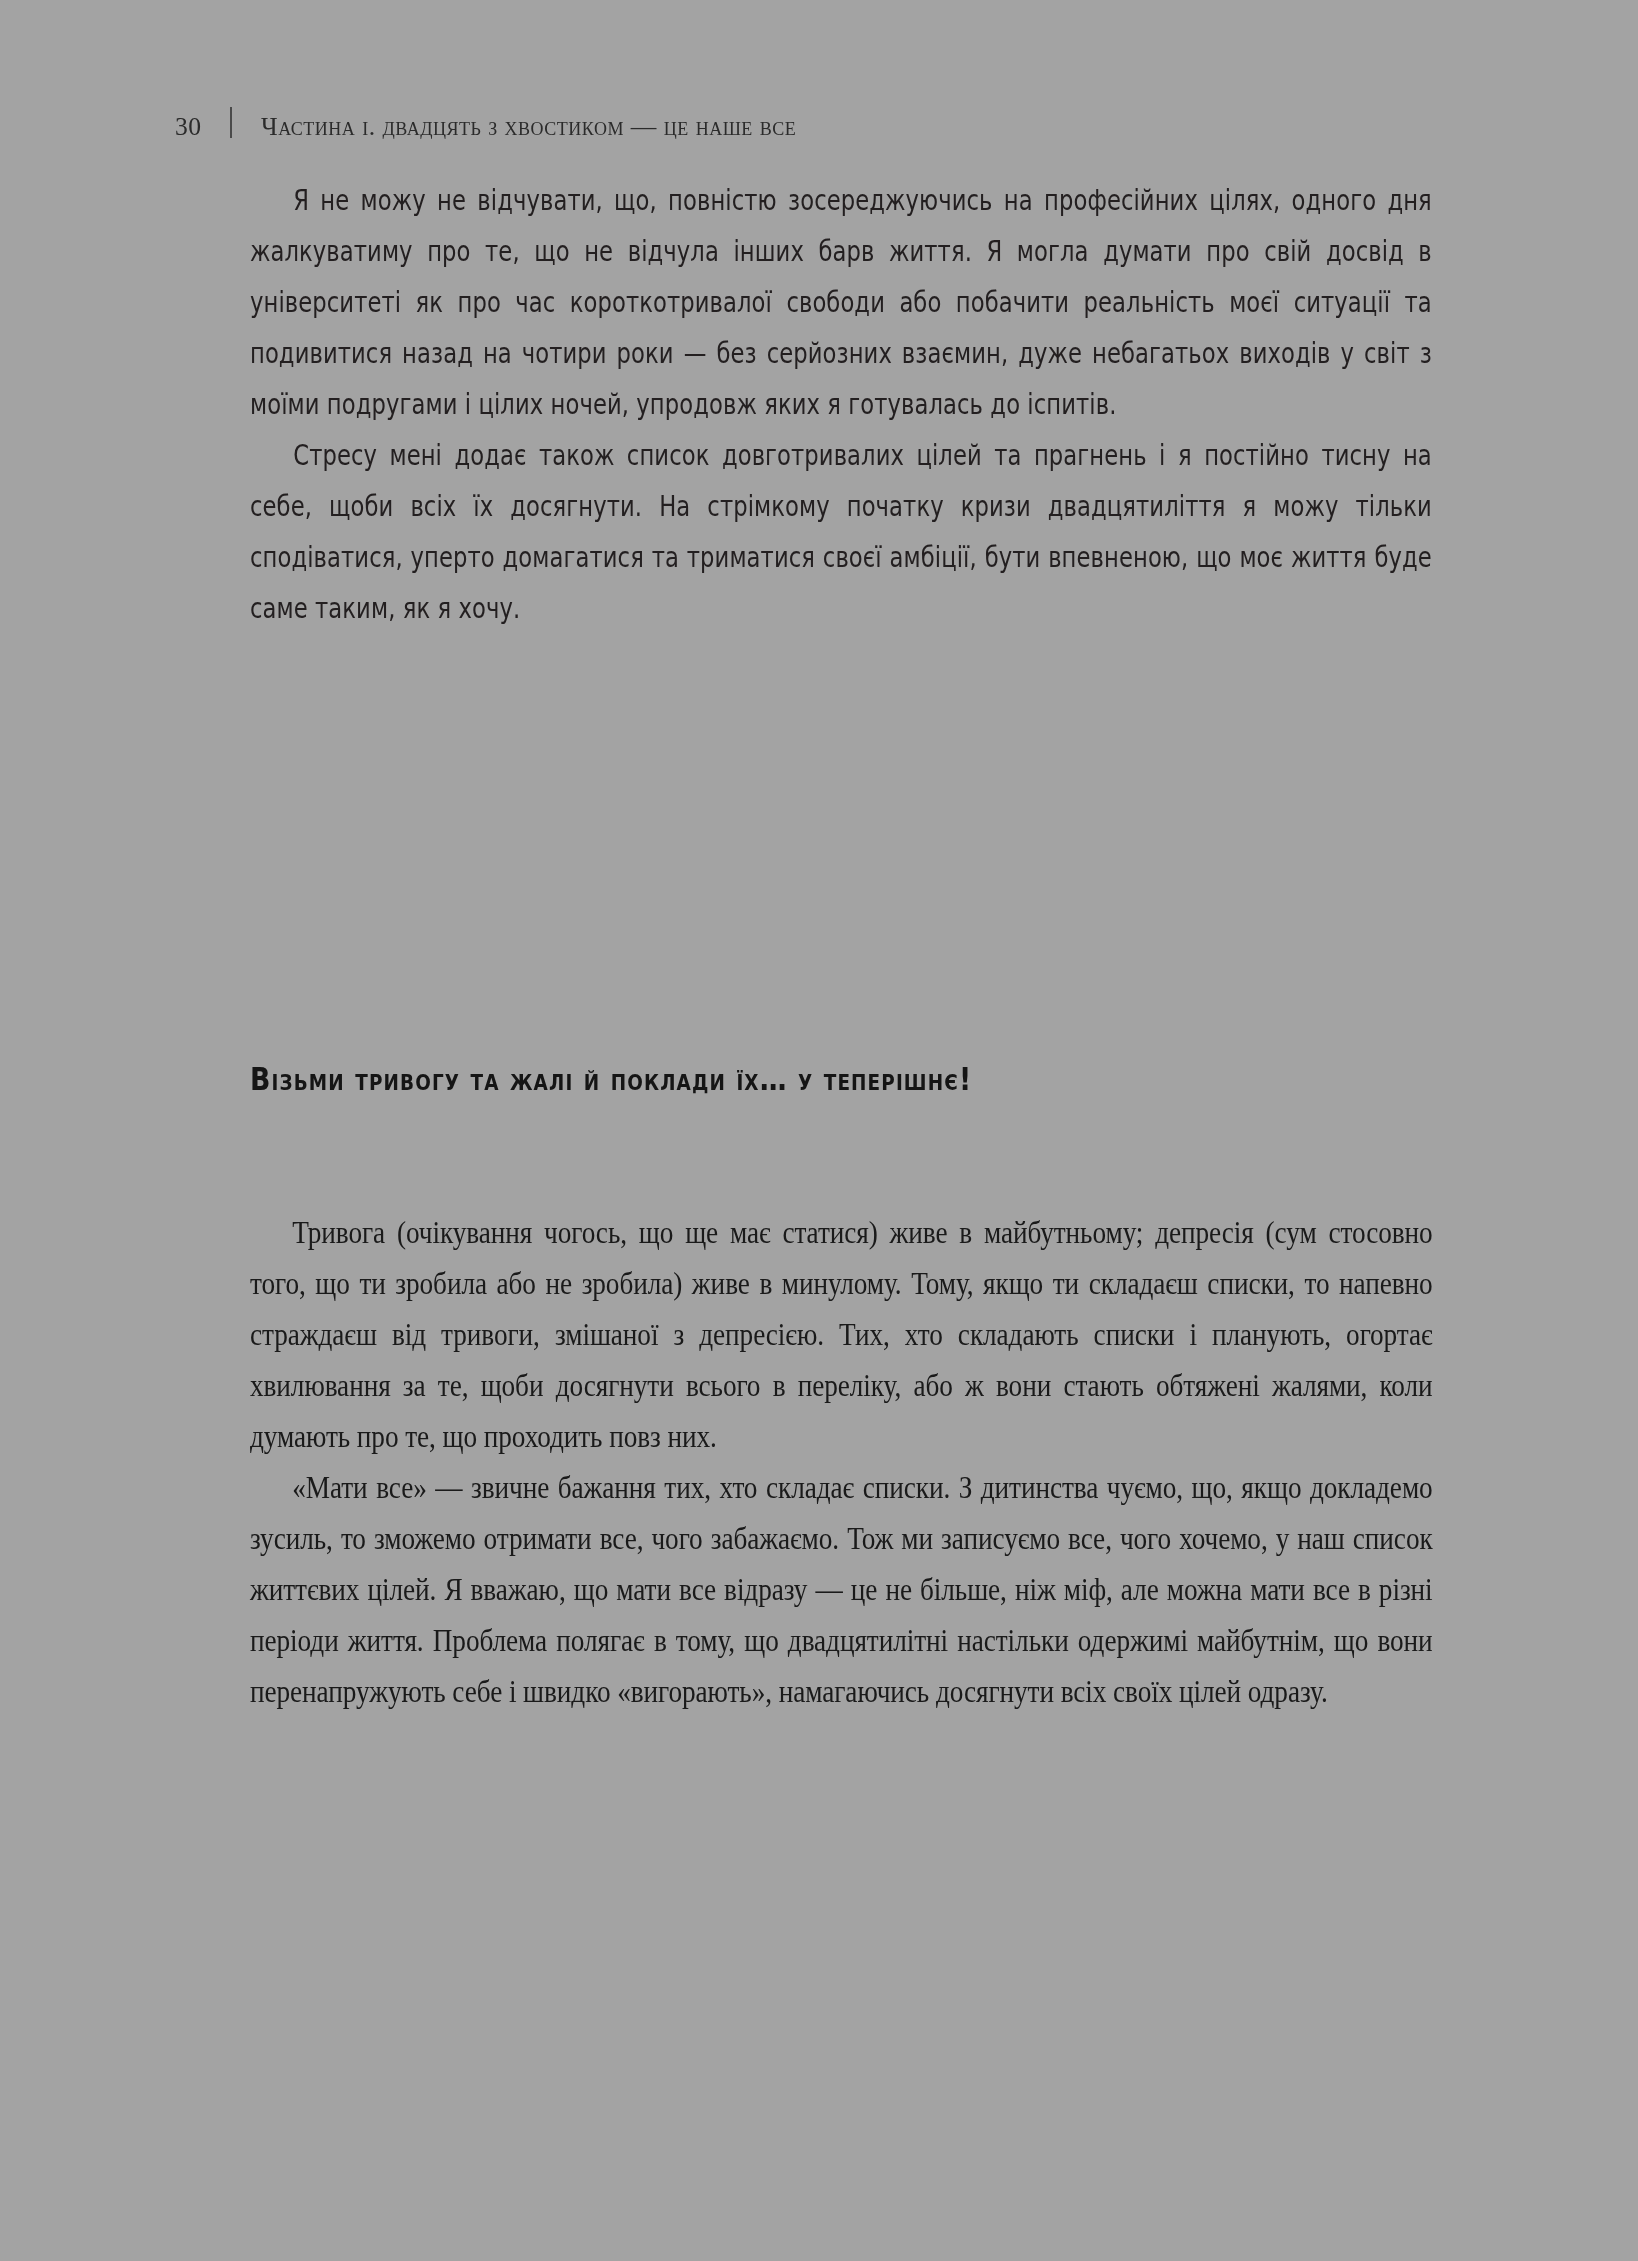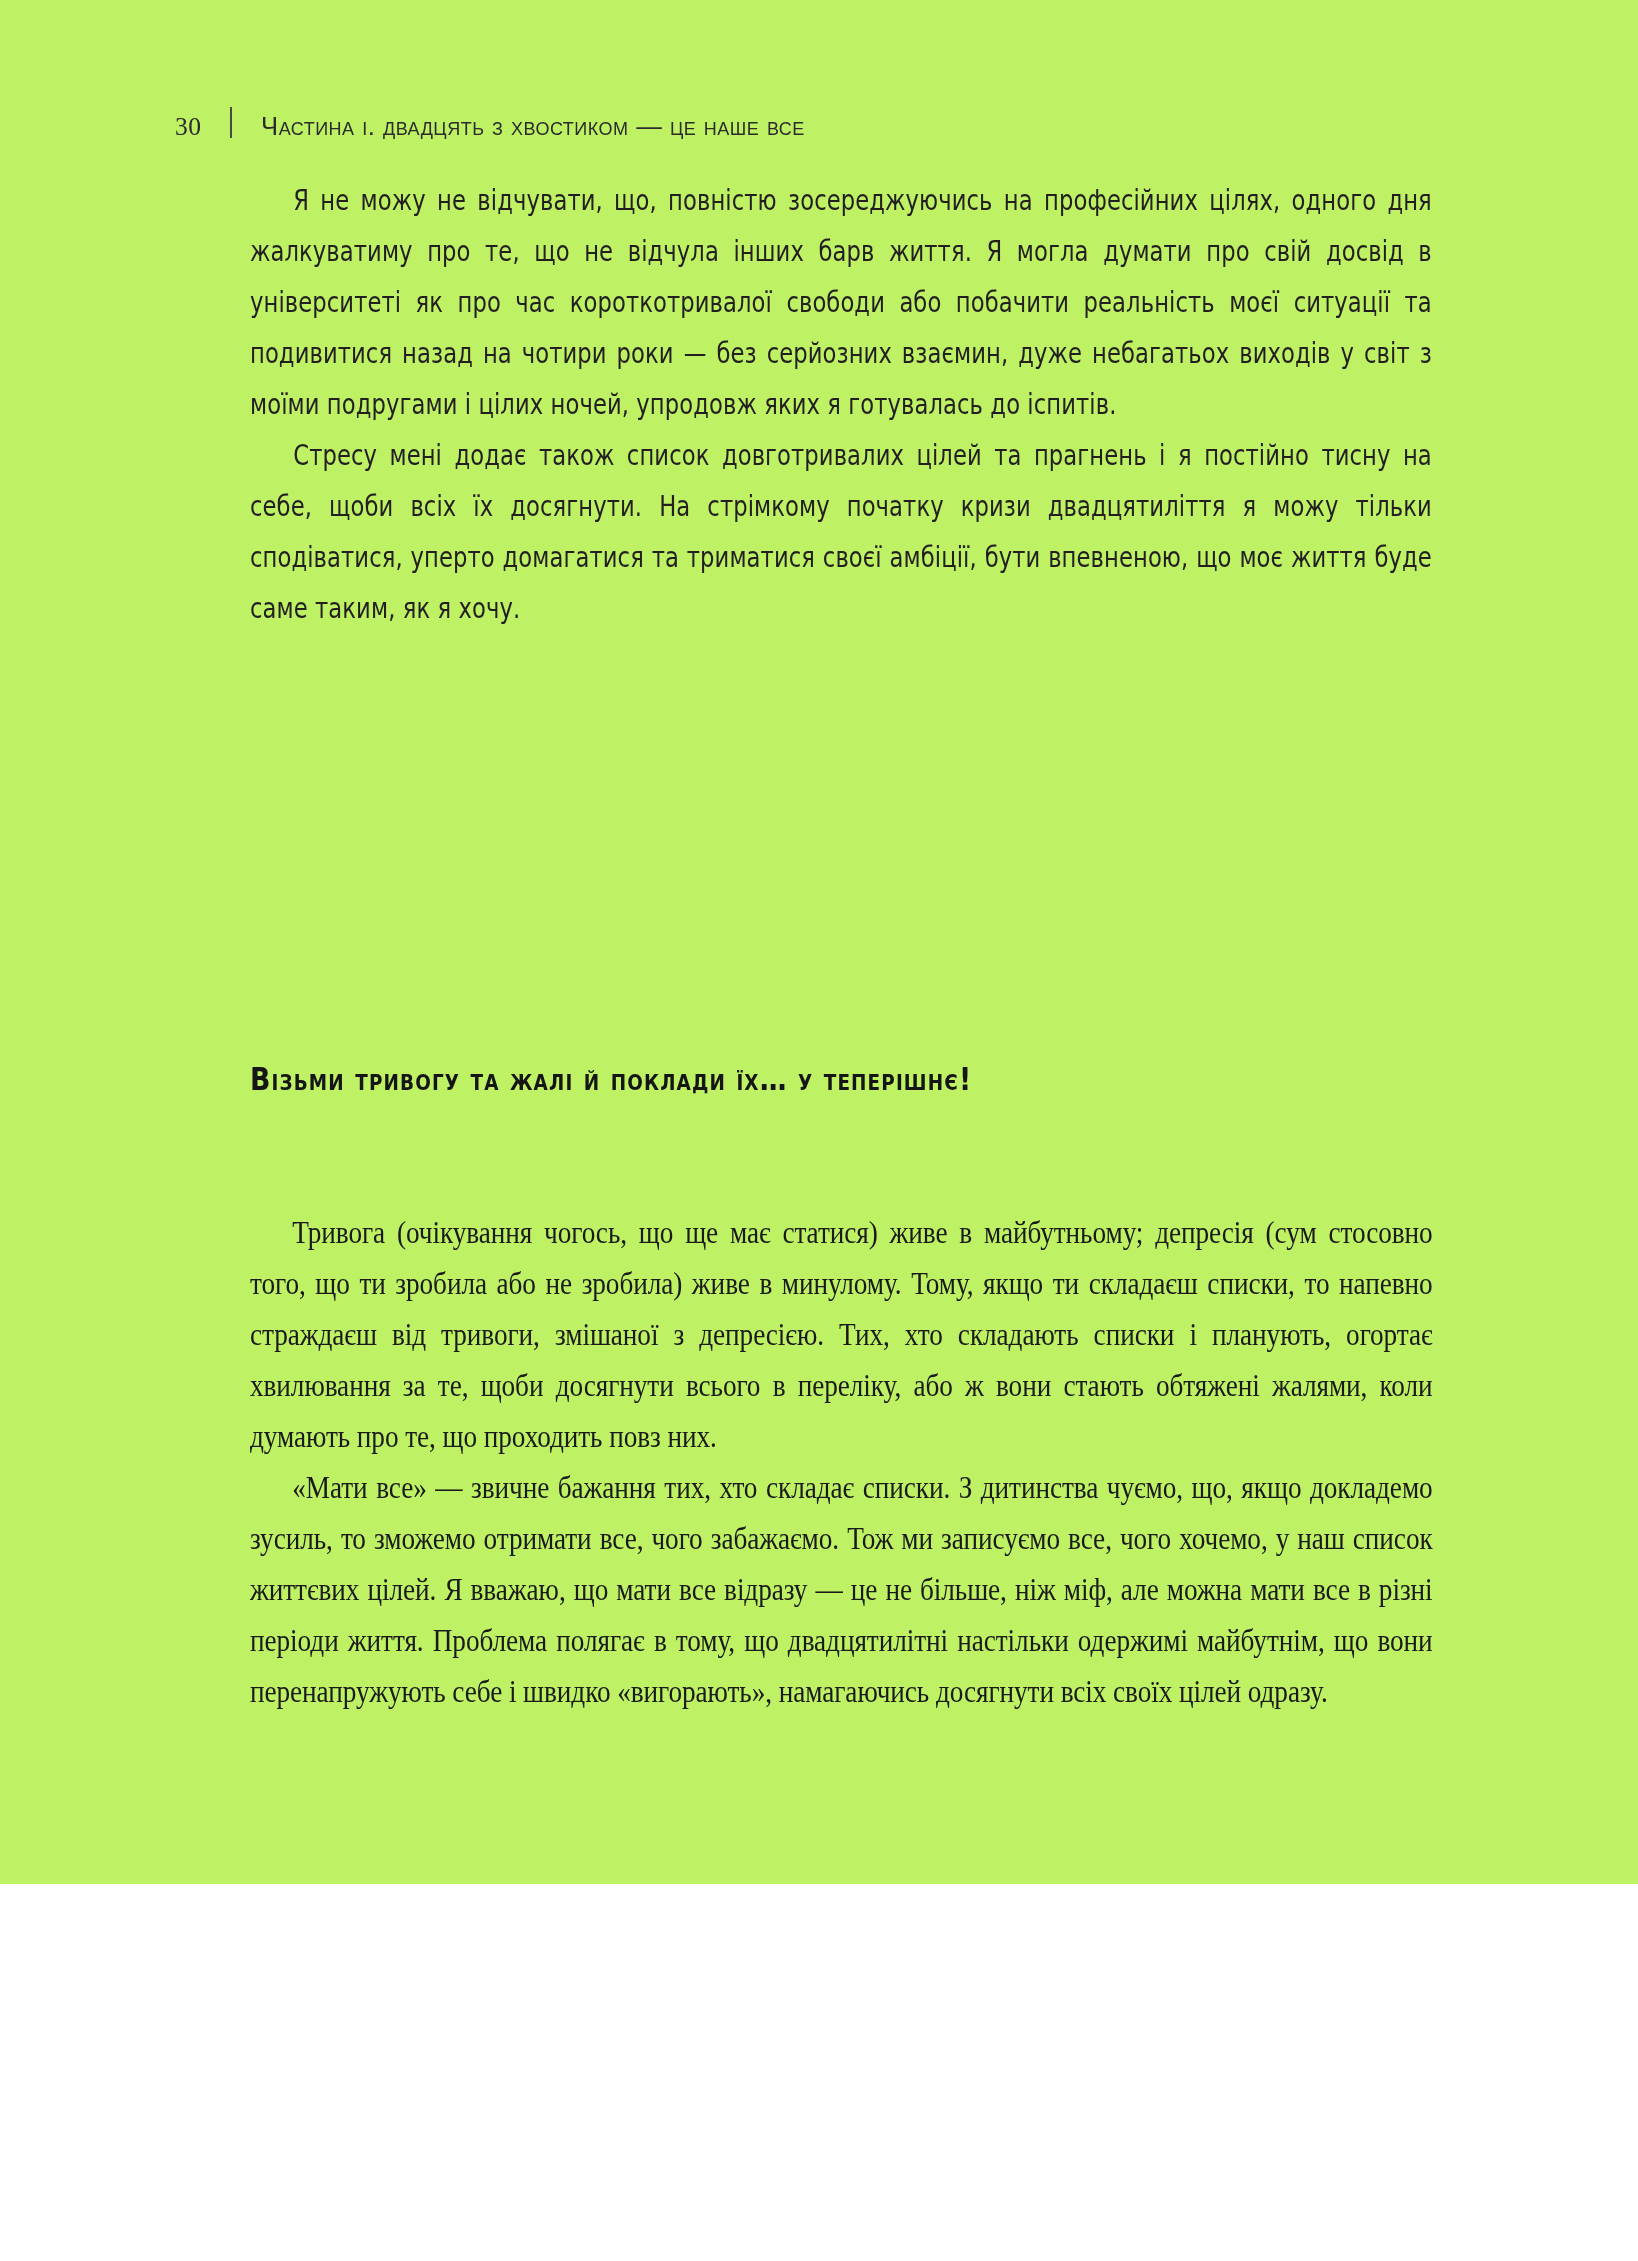--- a/index.html
+++ b/index.html
@@ -5,22 +5,22 @@
 <style>
   html, body {
     margin: 0;
     padding: 0;
     background: #ffffff;
   }
 
   .page {
     position: relative;
     width: 1638px;
-    height: 1884px;
-    background: #bef264;
+    height: 2261px;
+    background: #a3a3a3;
     overflow: hidden;
     box-sizing: border-box;
   }
 
   
   .running-head {
     position: absolute;
     left: 175px;
     top: 104px;
     display: flex;
@@ -41,21 +41,21 @@
     display: inline-block;
     width: 1.7px;
     height: 31px;
     background: #4a4a4a;
     margin: 0 29px;
     position: relative;
     top: 3.4px;
   }
 
   .head-title {
-    font-family: Liberation Sans, sans-serif;
+    font-family: Liberation Serif, serif;
     font-size: 25.6px;
     line-height: 1;
     font-variant: small-caps;
     text-transform: lowercase;
     letter-spacing: 0.5px;
     color: #2b2b2b;
   }
   .head-title::first-letter { text-transform: uppercase; }
 
   

